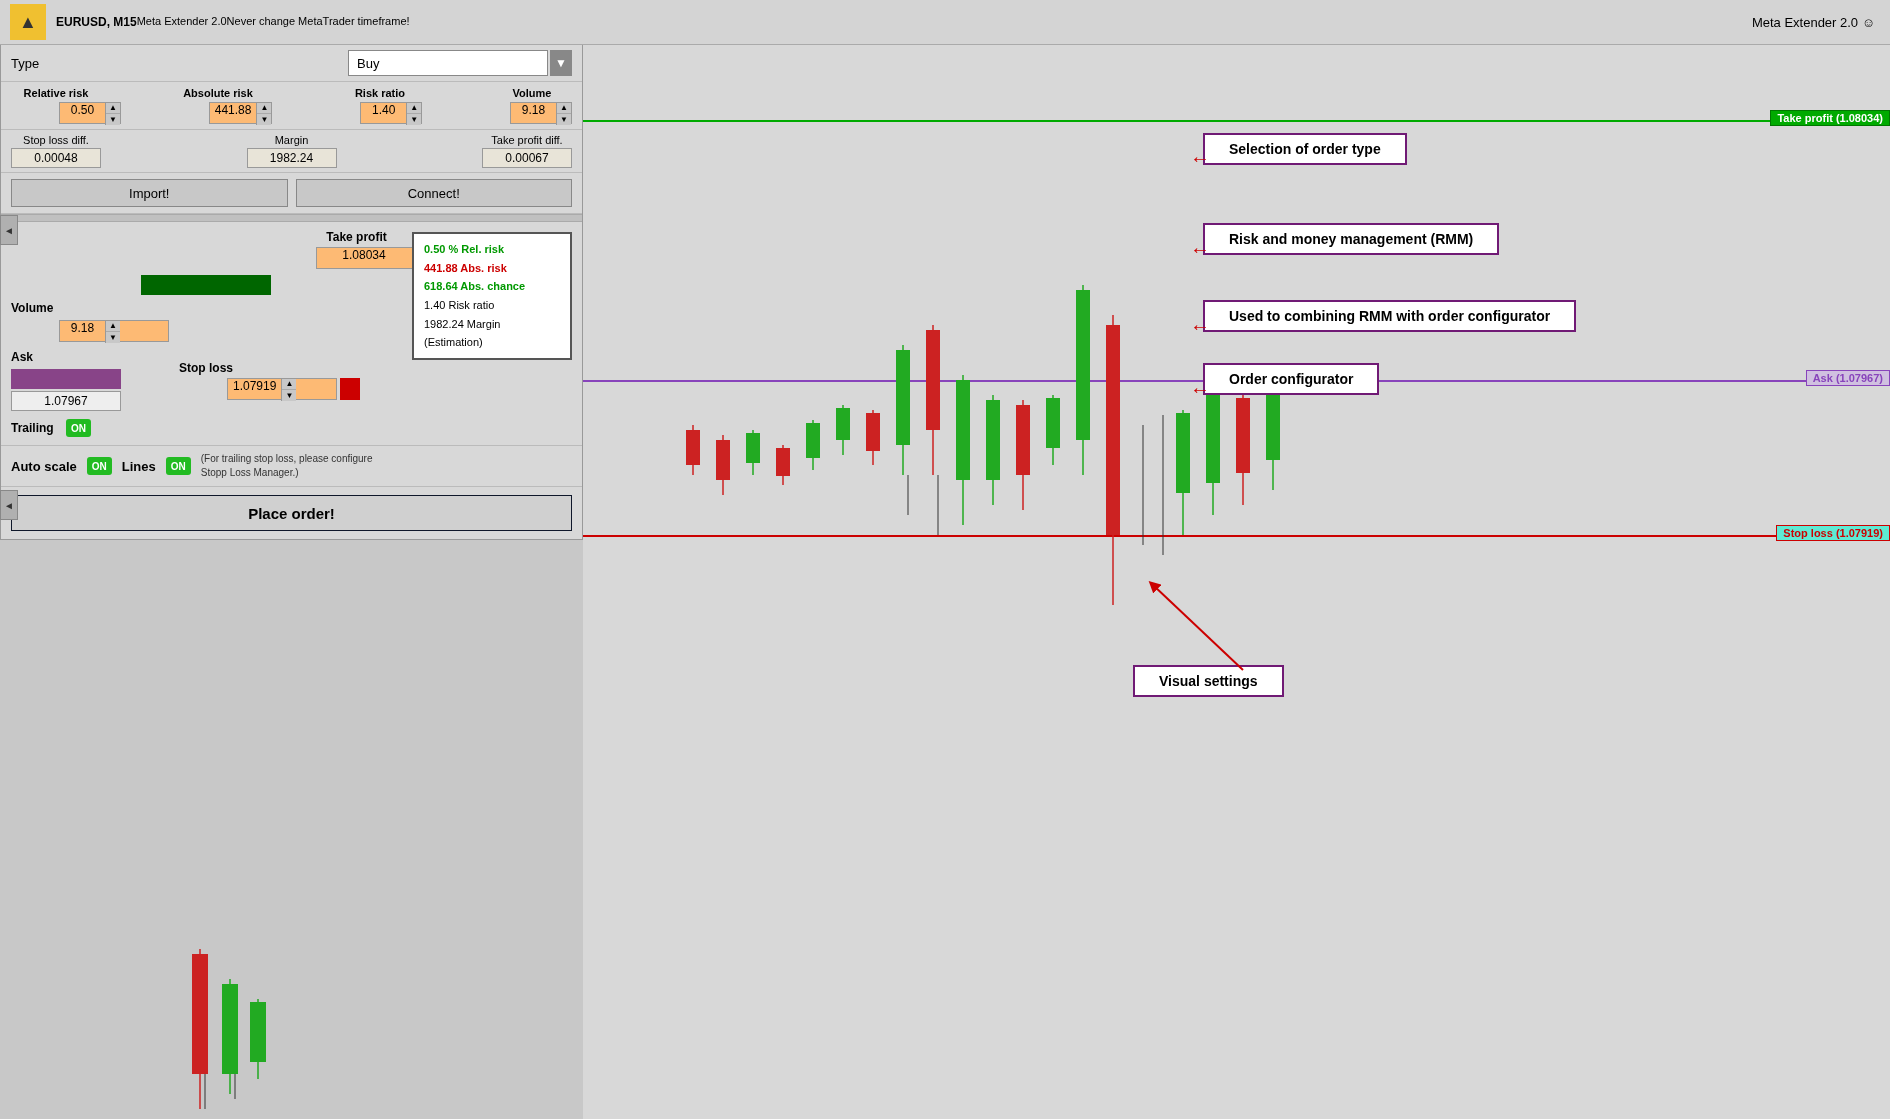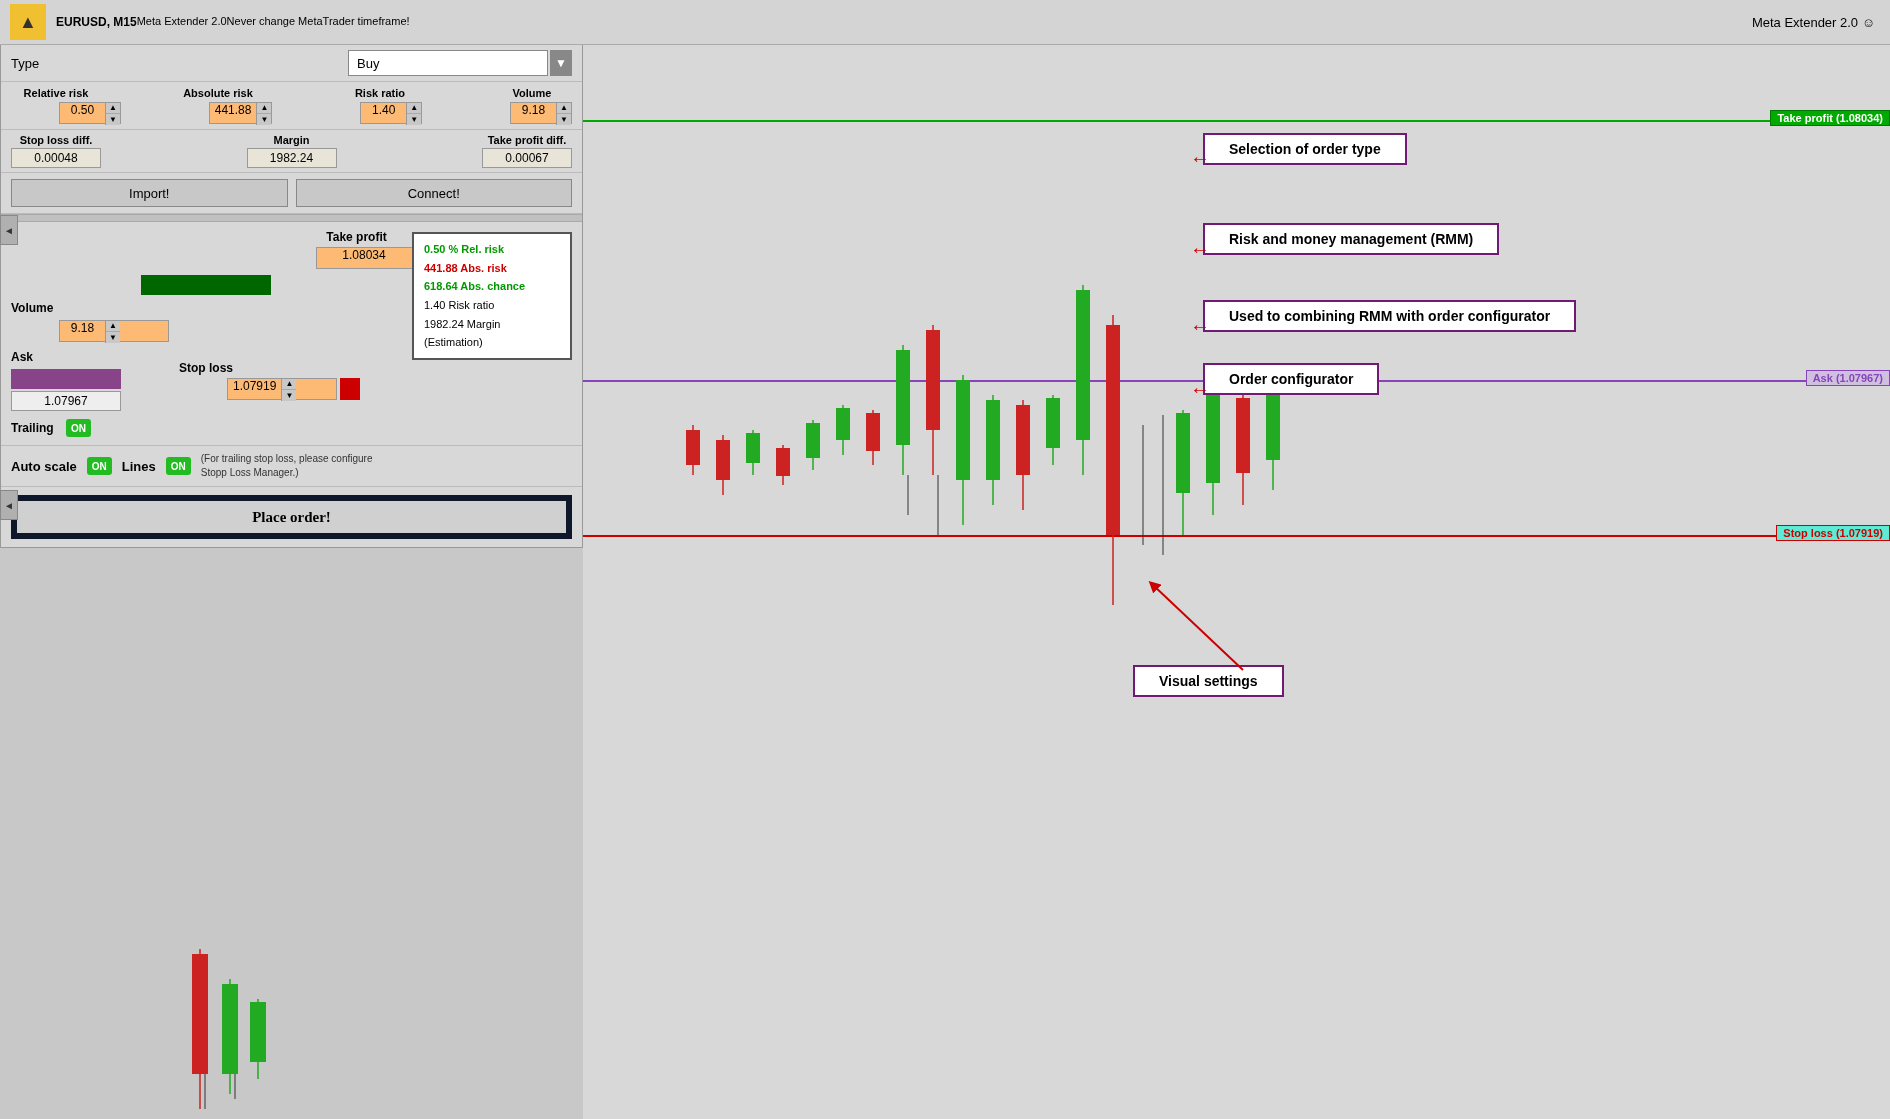--- a/index.html
+++ b/index.html
@@ -197,21 +197,21 @@
       gap: 8px;
     }
     .sl-item {
       display: flex;
       flex-direction: column;
       align-items: center;
       gap: 2px;
     }
     .sl-label {
       font-size: 11px;
-      font-weight: bold;
+      font-weight: normal;
       white-space: nowrap;
     }
     .sl-value {
       background: #e8e4d8;
       border: 1px solid #999;
       padding: 2px 10px;
       font-size: 12px;
       min-width: 90px;
       text-align: center;
     }
@@ -316,31 +316,30 @@
     .trailing-note {
       font-size: 10px;
       color: #333;
       max-width: 200px;
       line-height: 1.4;
     }
 
     
     .place-order-btn {
       margin: 8px 10px;
-      height: 44px;
+      height: 36px;
       background: #d0d0d0;
-      border: 6px solid #0f172a;
+      border: 1px solid #0f172a;
       font-size: 15px;
       font-weight: bold;
       cursor: pointer;
       display: flex;
       align-items: center;
       justify-content: center;
       width: calc(100% - 20px);
-      font-family: Liberation Serif, serif;
     }
 
     
     .chart-area {
       position: absolute;
       top: 45px;
       left: 583px;
       right: 0;
       bottom: 0;
       background: #d8d8d8;

